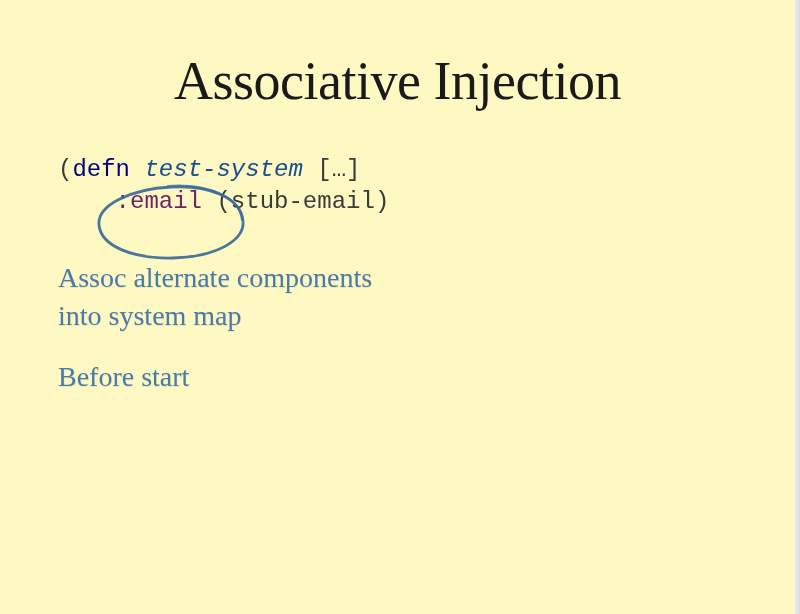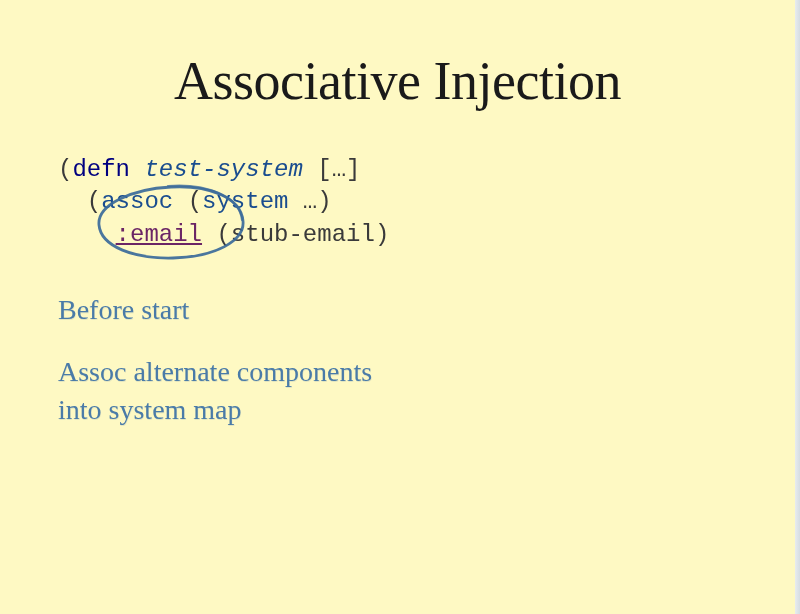--- a/index.html
+++ b/index.html
@@ -48,21 +48,21 @@
       margin-bottom: 40px;
       position: relative;
       font-weight: 500;
     }
     .code-line {
       white-space: pre;
     }
     .kw-defn { color: #000080; }
     .fn-name { color: #1a4d8f; font-style: italic; }
     .fn-call { color: #1a4d8f; }
-    .keyword-sym { color: #6b2565; text-decoration: underline; }
+    .keyword-sym { color: #6b2565; }
     .paren { color: #3a3a3a; }
     
     .circle-annotation {
       position: absolute;
       top: 25px;
       left: 35px;
       width: 155px;
       height: 85px;
       pointer-events: none;
     }
@@ -83,37 +83,36 @@
     }
   </style>
 </head>
 <body>
 
 <div class="slide">
   <h1 class="title">Associative Injection</h1>
 
   <div class="code-block">
     <div class="code-line"><span class="paren">(</span><span class="kw-defn">defn</span><span> </span><span class="fn-name">test-system</span><span class="paren"> […]</span></div>
-    <div class="code-line"><span>  </span><span class="paren">(</span><span class="fn-call">assoc </span><span class="paren">(</span><span class="fn-call">system</span><span class="paren"> …)</span></div>
     <div class="code-line"><span>    </span><span class="keyword-sym">:email</span><span> </span><span class="paren">(</span><span>stub-email</span><span class="paren">)</span></div>
 
     <div class="circle-annotation">
       <svg viewBox="0 0 155 85">
         <path d="M 78 8 
                  C 115 6, 148 18, 150 42
                  C 152 62, 122 78, 80 79
                  C 42 80, 8 68, 6 46
                  C 4 26, 38 10, 78 8 Z" fill="none" stroke="#3b6a9a" stroke-width="2.8" stroke-linecap="round" stroke-dasharray="0" opacity="0.92"></path>
         <path d="M 75 7 
                  C 112 4, 147 17, 149 41" fill="none" stroke="#3b6a9a" stroke-width="2.2" stroke-linecap="round" opacity="0.7"></path>
       </svg>
     </div>
   </div>
 
-  <div class="annotation">Before start</div>
-
   <div class="annotation">
     <div>Assoc alternate components</div>
     <div>into system map</div>
   </div>
+
+  <div class="annotation">Before start</div>
 </div>
 
 <div class="right-edge"></div>
 
 </body></html>

